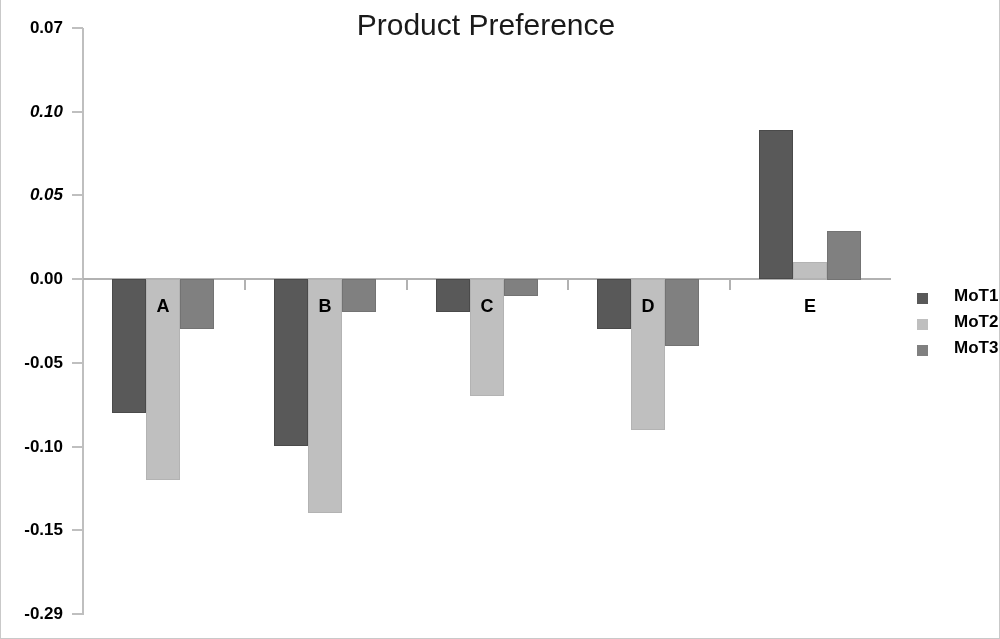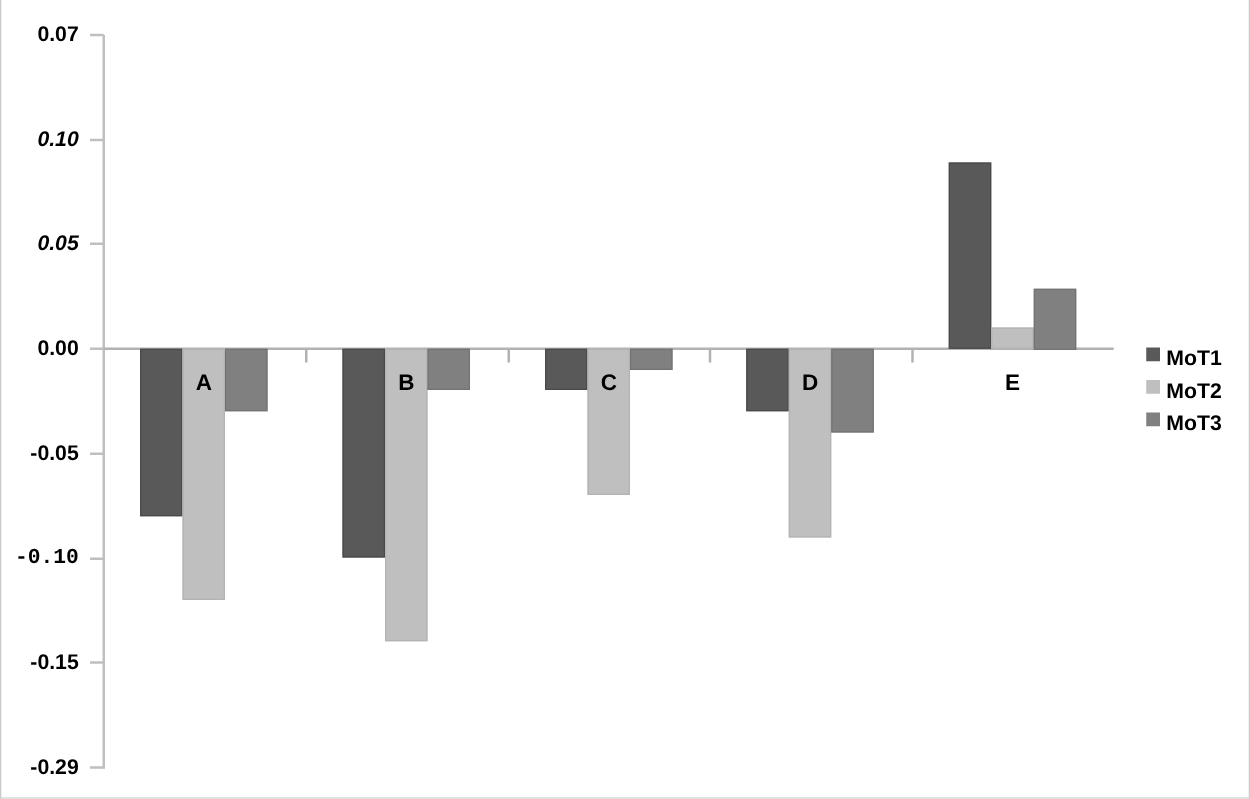--- a/index.html
+++ b/index.html
@@ -116,23 +116,24 @@
 
   
   #legend {
     position: absolute;
     left: 916px;
     top: 278px;
     width: 84px;
   }
   .legend-row {
     display: flex;
-    align-items: flex-start;
+    align-items: flex-end;
     height: 26px;
     white-space: nowrap;
+    gap: 21px;
   }
   .legend-swatch {
     width: 11px;
     height: 11px;
     margin-right: 5px;
     flex: 0 0 auto;
   }
   .legend-swatch.s0 { background: #595959; }
   .legend-swatch.s1 { background: #bfbfbf; }
   .legend-swatch.s2 { background: #808080; }
@@ -141,41 +142,42 @@
     font-weight: bold;
     color: #000000;
     line-height: 1;
   }
 </style>
 </head>
 <body>
 
 <div id="chart-root">
 
+  <div id="chart-title"><span class="title-inner">Product Preference</span></div>
 
   <div id="value-axis-line"></div>
   <div id="category-axis-line"></div>
 
   <div id="y-ticks">
       <div class="y-tick" style="top: 27px;"></div>
       <div class="y-tick" style="top: 110.714px;"></div>
       <div class="y-tick" style="top: 194.429px;"></div>
       <div class="y-tick" style="top: 278.143px;"></div>
       <div class="y-tick" style="top: 361.857px;"></div>
       <div class="y-tick" style="top: 445.571px;"></div>
       <div class="y-tick" style="top: 529.286px;"></div>
       <div class="y-tick" style="top: 613px;"></div>
     </div>
   <div id="y-labels">
       <div class="y-label" style="top: 28px;">0.07</div>
       <div class="y-label" style="top: 111.714px; font-style: italic;">0.10</div>
       <div class="y-label" style="top: 195.429px; font-style: italic;">0.05</div>
       <div class="y-label" style="top: 279.143px;">0.00</div>
       <div class="y-label" style="top: 362.857px;">-0.05</div>
-      <div class="y-label" style="top: 446.571px; font-family: Liberation Mono, monospace;">-0.10</div>
+      <div class="y-label" style="top: 446.571px;">-0.10</div>
       <div class="y-label" style="top: 530.286px;">-0.15</div>
       <div class="y-label" style="top: 614px;">-0.29</div>
     </div>
   <div id="cat-ticks">
       <div class="cat-tick" style="left: 243px;"></div>
       <div class="cat-tick" style="left: 405px;"></div>
       <div class="cat-tick" style="left: 566px;"></div>
       <div class="cat-tick" style="left: 728px;"></div>
     </div>
   <div id="bars-layer">

